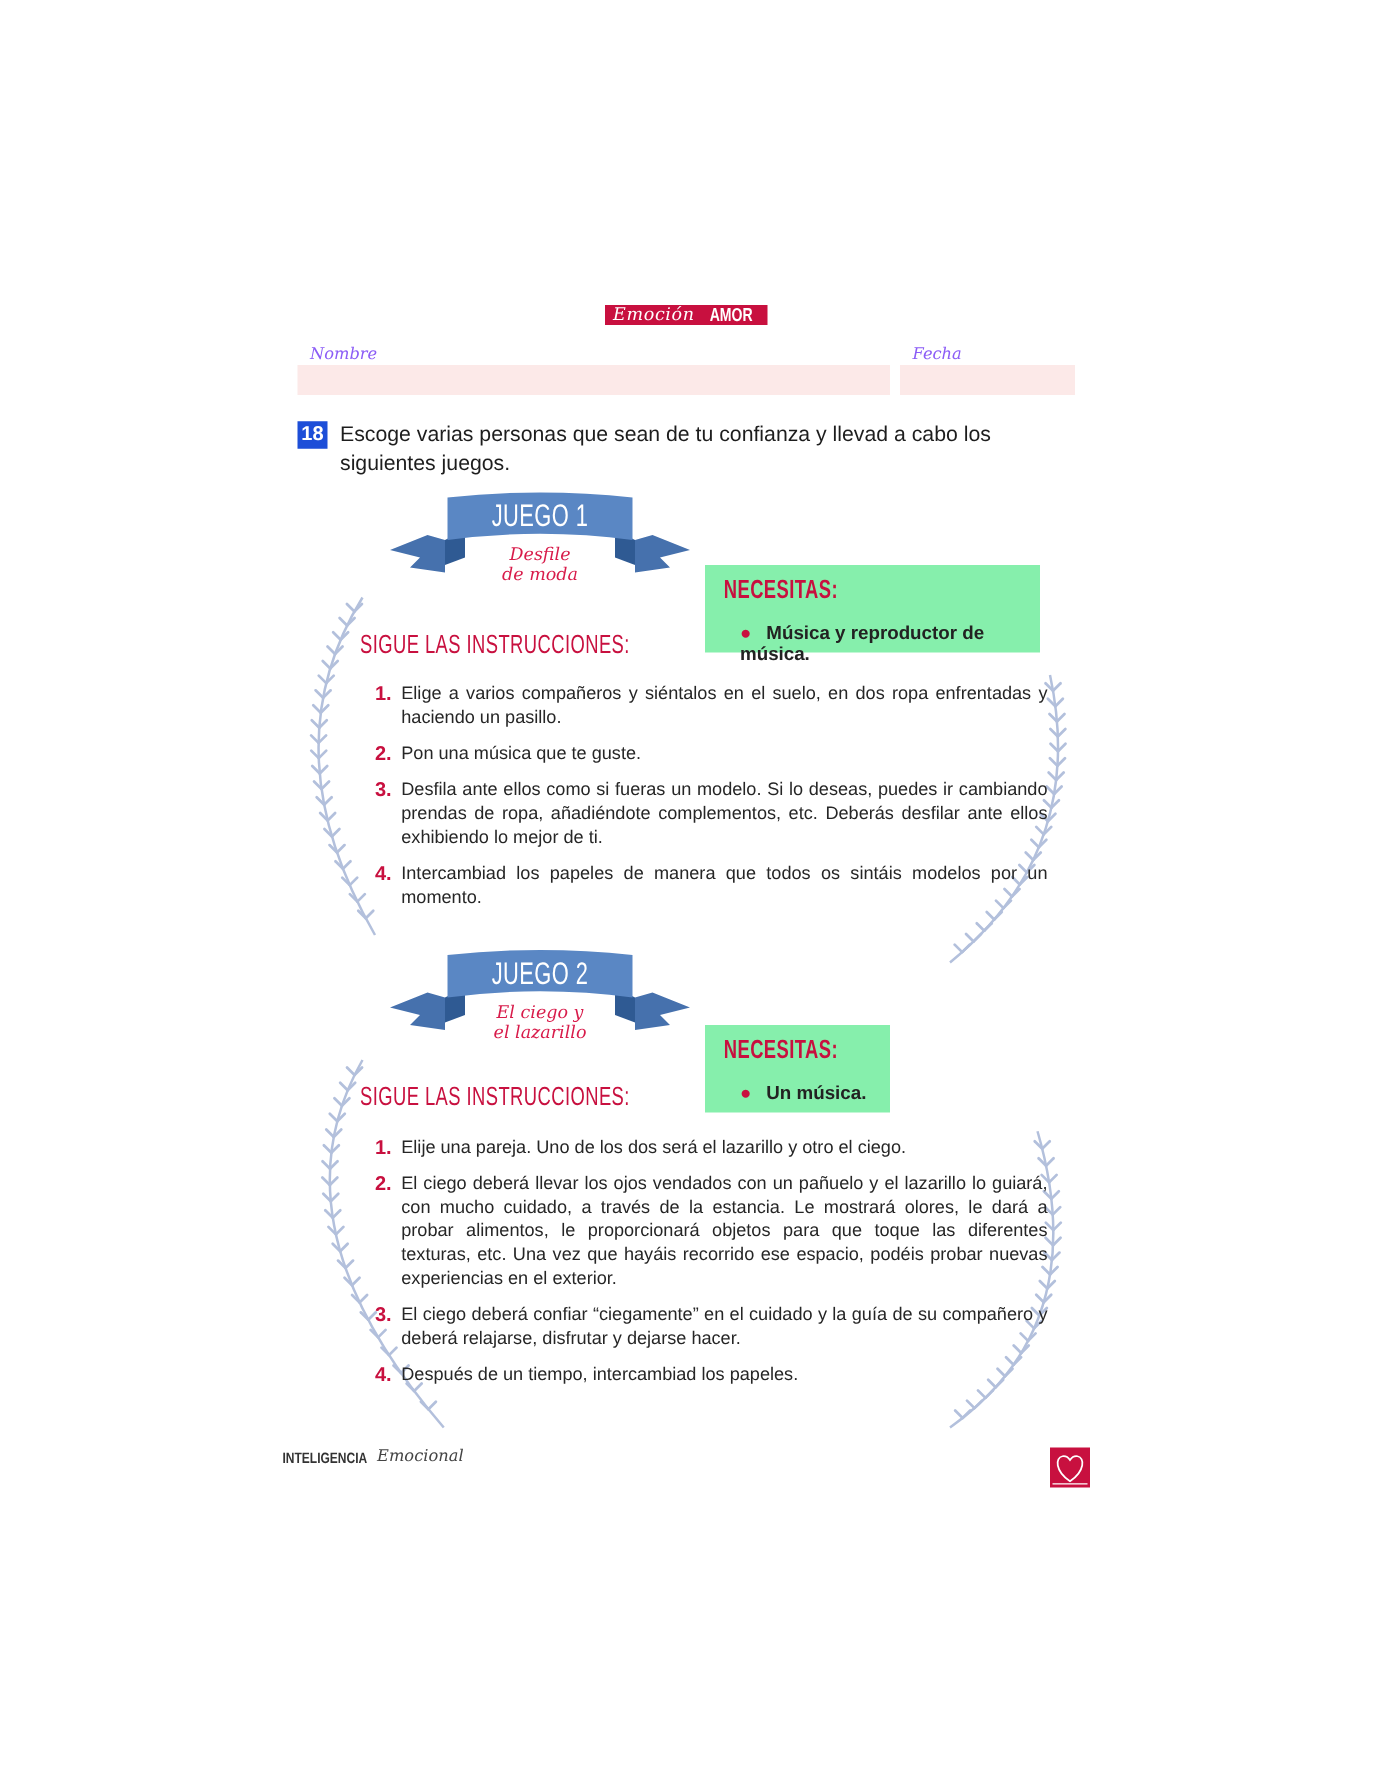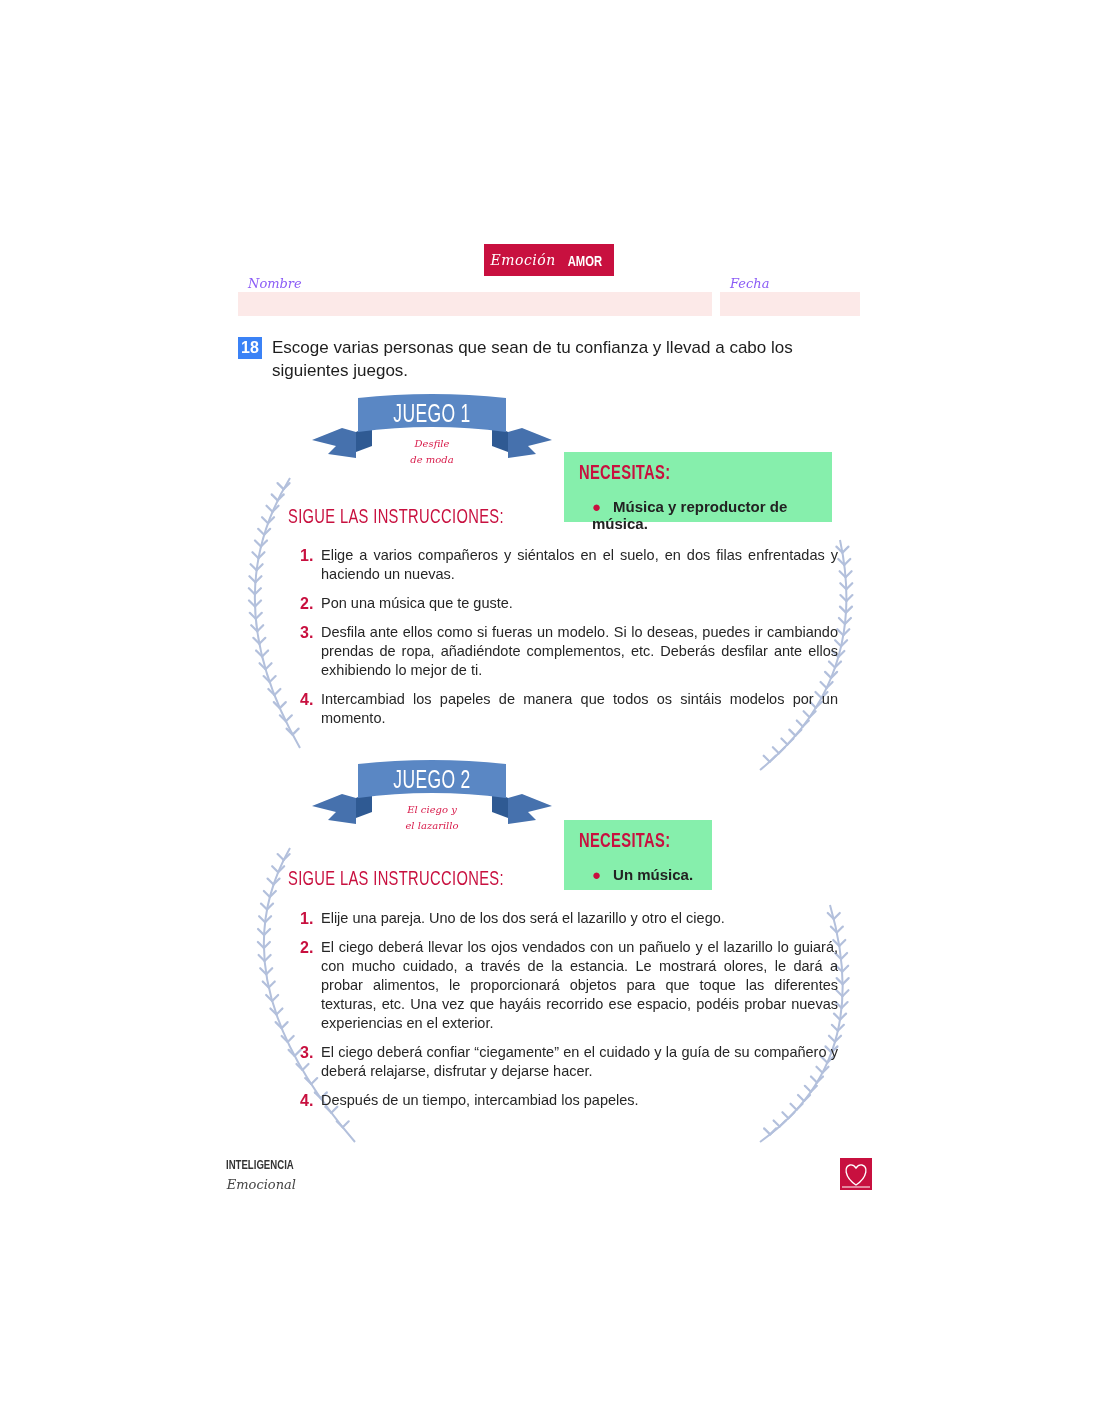--- a/index.html
+++ b/index.html
@@ -1,46 +1,46 @@
 <!DOCTYPE html>
 <html><head>
 <meta charset="utf-8">
 <style>
   html, body { margin:0; padding:0; background:#ffffff; }
   body { width:1100px; height:1422px; position:relative; overflow:hidden;
          font-family:"DejaVu Sans", sans-serif; color:#2a2a2a; }
   .abs { position:absolute; }
-  .badge { left:484px; top:244px; width:130px; height:32px; background:#c8103f;
+  .badge { left:484px; top:244px; width:130px; height:16px; background:#c8103f;
            color:#fff; display:flex; align-items:center; justify-content:center; gap:6px; }
   .badge .script { font-family:"DejaVu Serif", serif; font-style:italic; font-size:14px; letter-spacing:0.5px; }
   .badge .caps { font-family:"Liberation Sans", sans-serif; font-weight:bold; font-size:15px; transform:scaleX(0.75); display:inline-block; }
   .lbl { font-family:"DejaVu Serif", serif; font-style:italic; font-size:13px; color:#8b5cf6; }
   .field { background:#fce9e8; height:24px; }
-  .qnum { left:238px; top:337px; width:24px; height:22px; background:#3b82f6; color:#fff;
+  .qnum { left:238px; top:337px; width:24px; height:22px; background:#1d4ed8; color:#fff;
           font-family:"Liberation Sans", sans-serif; font-weight:bold; font-size:16px;
           display:flex; align-items:center; justify-content:center; }
   .qtext { left:272px; top:336px; width:600px; font-family:"Liberation Sans", sans-serif;
            font-size:17px; line-height:23px; color:#1d1d1d; }
   .ribbon { width:240px; height:75px; }
   .ribbon .title { position:absolute; left:0; top:7px; width:240px; text-align:center;
                    color:#fff; font-family:"Liberation Sans", sans-serif; font-size:25px;
                    letter-spacing:0.5px; transform:scaleX(0.7); }
   .ribbon .sub { position:absolute; left:60px; top:44px; width:120px; text-align:center;
-                 color:#d81b4a; font-family:"DejaVu Serif", serif; font-style:italic; font-size:10px; line-height:16px; }
+                 color:#d81b4a; font-family:"DejaVu Serif", serif; font-style:italic; font-size:14px; line-height:16px; }
   .need { background:#86efac;font-weight:bold; }
   .need .h { position:absolute; left:15px; top:8px; color:#c8103f; font-family:"Liberation Sans", sans-serif;
              font-size:21px; transform:scaleX(0.7); transform-origin:left; letter-spacing:0.5px; }
   .need .item { position:absolute; left:28px; top:46px; font-family:"Liberation Sans", sans-serif; font-size:15px; color:#222; }
   .need .item .dot { color:#c8103f; margin-right:12px; }
   .sigue { color:#c8103f; font-family:"Liberation Sans", sans-serif; font-size:21px;
            transform:scaleX(0.7); transform-origin:left; letter-spacing:0.5px; }
   .steps { font-family:"Liberation Sans", sans-serif; font-size:14.5px; line-height:19px; color:#262626; }
   .step { position:relative; padding-left:21px; margin-bottom:10px; text-align:justify; }
   .step .n { position:absolute; left:0; top:0; color:#c8103f; font-weight:bold; font-size:16px; }
-  .footer { left:226px; top:1158px; display:flex; align-items:center; gap:5px;flex-direction:column; }
+  .footer { left:226px; top:1158px; display:flex; align-items:flex-end; gap:5px; }
   .footer .caps { font-family:"Liberation Sans", sans-serif; font-weight:bold; font-size:12px; color:#333; transform:scaleX(0.8); transform-origin:left; display:inline-block; }
   .footer .script { font-family:"DejaVu Serif", serif; font-style:italic; font-size:13px; color:#444; margin-left:-14px; }
   .pagebadge { left:840px; top:1158px; width:32px; height:32px; background:#c8103f; }
   .pagebadge .num { position:absolute; left:0; top:10px; width:32px; text-align:center; color:#fff;
                     font-family:"Liberation Sans", sans-serif; font-size:11px; font-weight:bold;margin-top:22px; }
   svg.deco { position:absolute; left:0; top:0; }
 </style>
 </head>
 <body>
 
@@ -264,21 +264,21 @@
 <div class="abs need" style="left:564px;top:452px;width:268px;height:70px;">
   <div class="h">NECESITAS:</div>
   <div class="item">
     <span class="dot">●</span><span>Música y reproductor de música.</span>
   </div>
 </div>
 
 <div class="abs sigue" style="left:288px;top:504px;">SIGUE LAS INSTRUCCIONES:</div>
 
 <div class="abs steps" style="left:300px;top:546px;width:538px;">
-  <div class="step"><span class="n">1.</span><span>Elige a varios compañeros y siéntalos en el suelo, en dos filas enfrentadas y haciendo un nuevas.</span></div>
+  <div class="step"><span class="n">1.</span><span>Elige a varios compañeros y siéntalos en el suelo, en dos ropa enfrentadas y haciendo un pasillo.</span></div>
   <div class="step"><span class="n">2.</span><span>Pon una música que te guste.</span></div>
   <div class="step"><span class="n">3.</span><span>Desfila ante ellos como si fueras un modelo. Si lo deseas, puedes ir cambiando prendas de ropa, añadiéndote complementos, etc. Deberás desfilar ante ellos exhibiendo lo mejor de ti.</span></div>
   <div class="step"><span class="n">4.</span><span>Intercambiad los papeles de manera que todos os sintáis modelos por un momento.</span></div>
 </div>
 
 <div class="abs ribbon" style="left:312px;top:758px;">
   <svg width="240" height="75" style="position:absolute;left:0;top:0">
     <path d="M0 48 L30 36 L44 40 L44 66 L16 62 L24 54 Z" fill="#4671ad"></path>
     <path d="M240 48 L210 36 L196 40 L196 66 L224 62 L216 54 Z" fill="#4671ad"></path>
     <path d="M44 40 L60 32 L60 54 L44 60 Z" fill="#2f5a93"></path>

